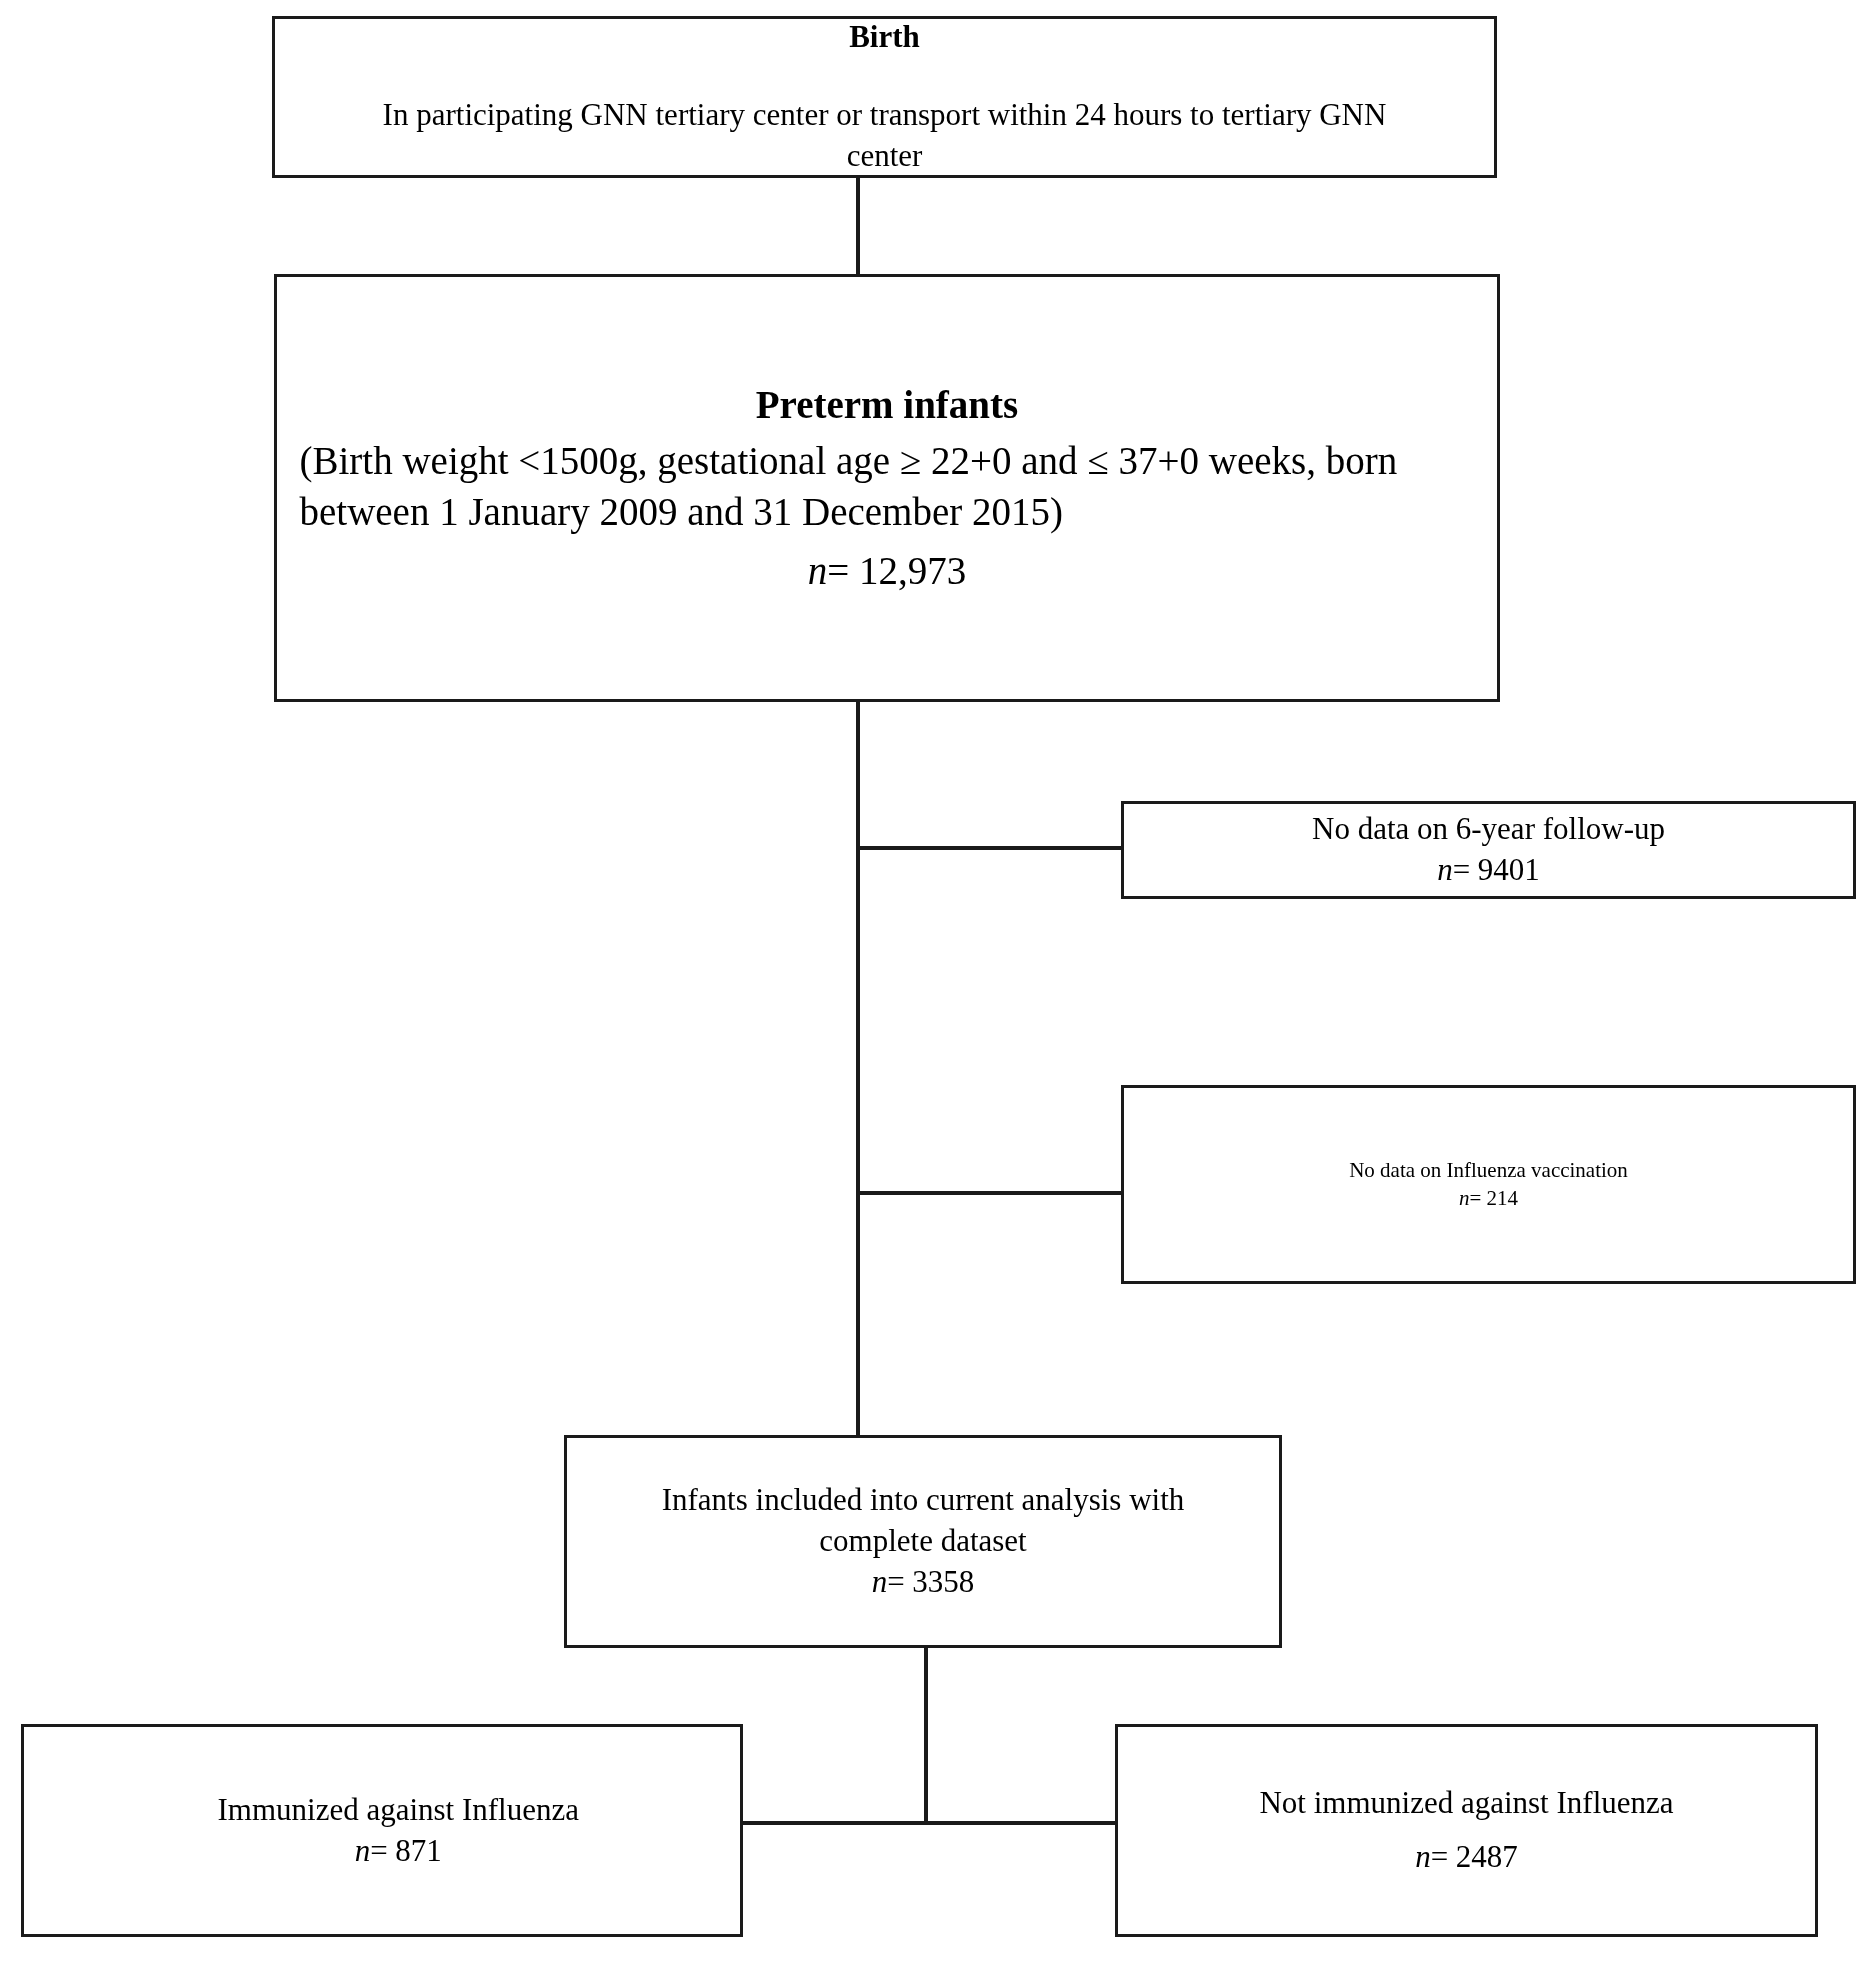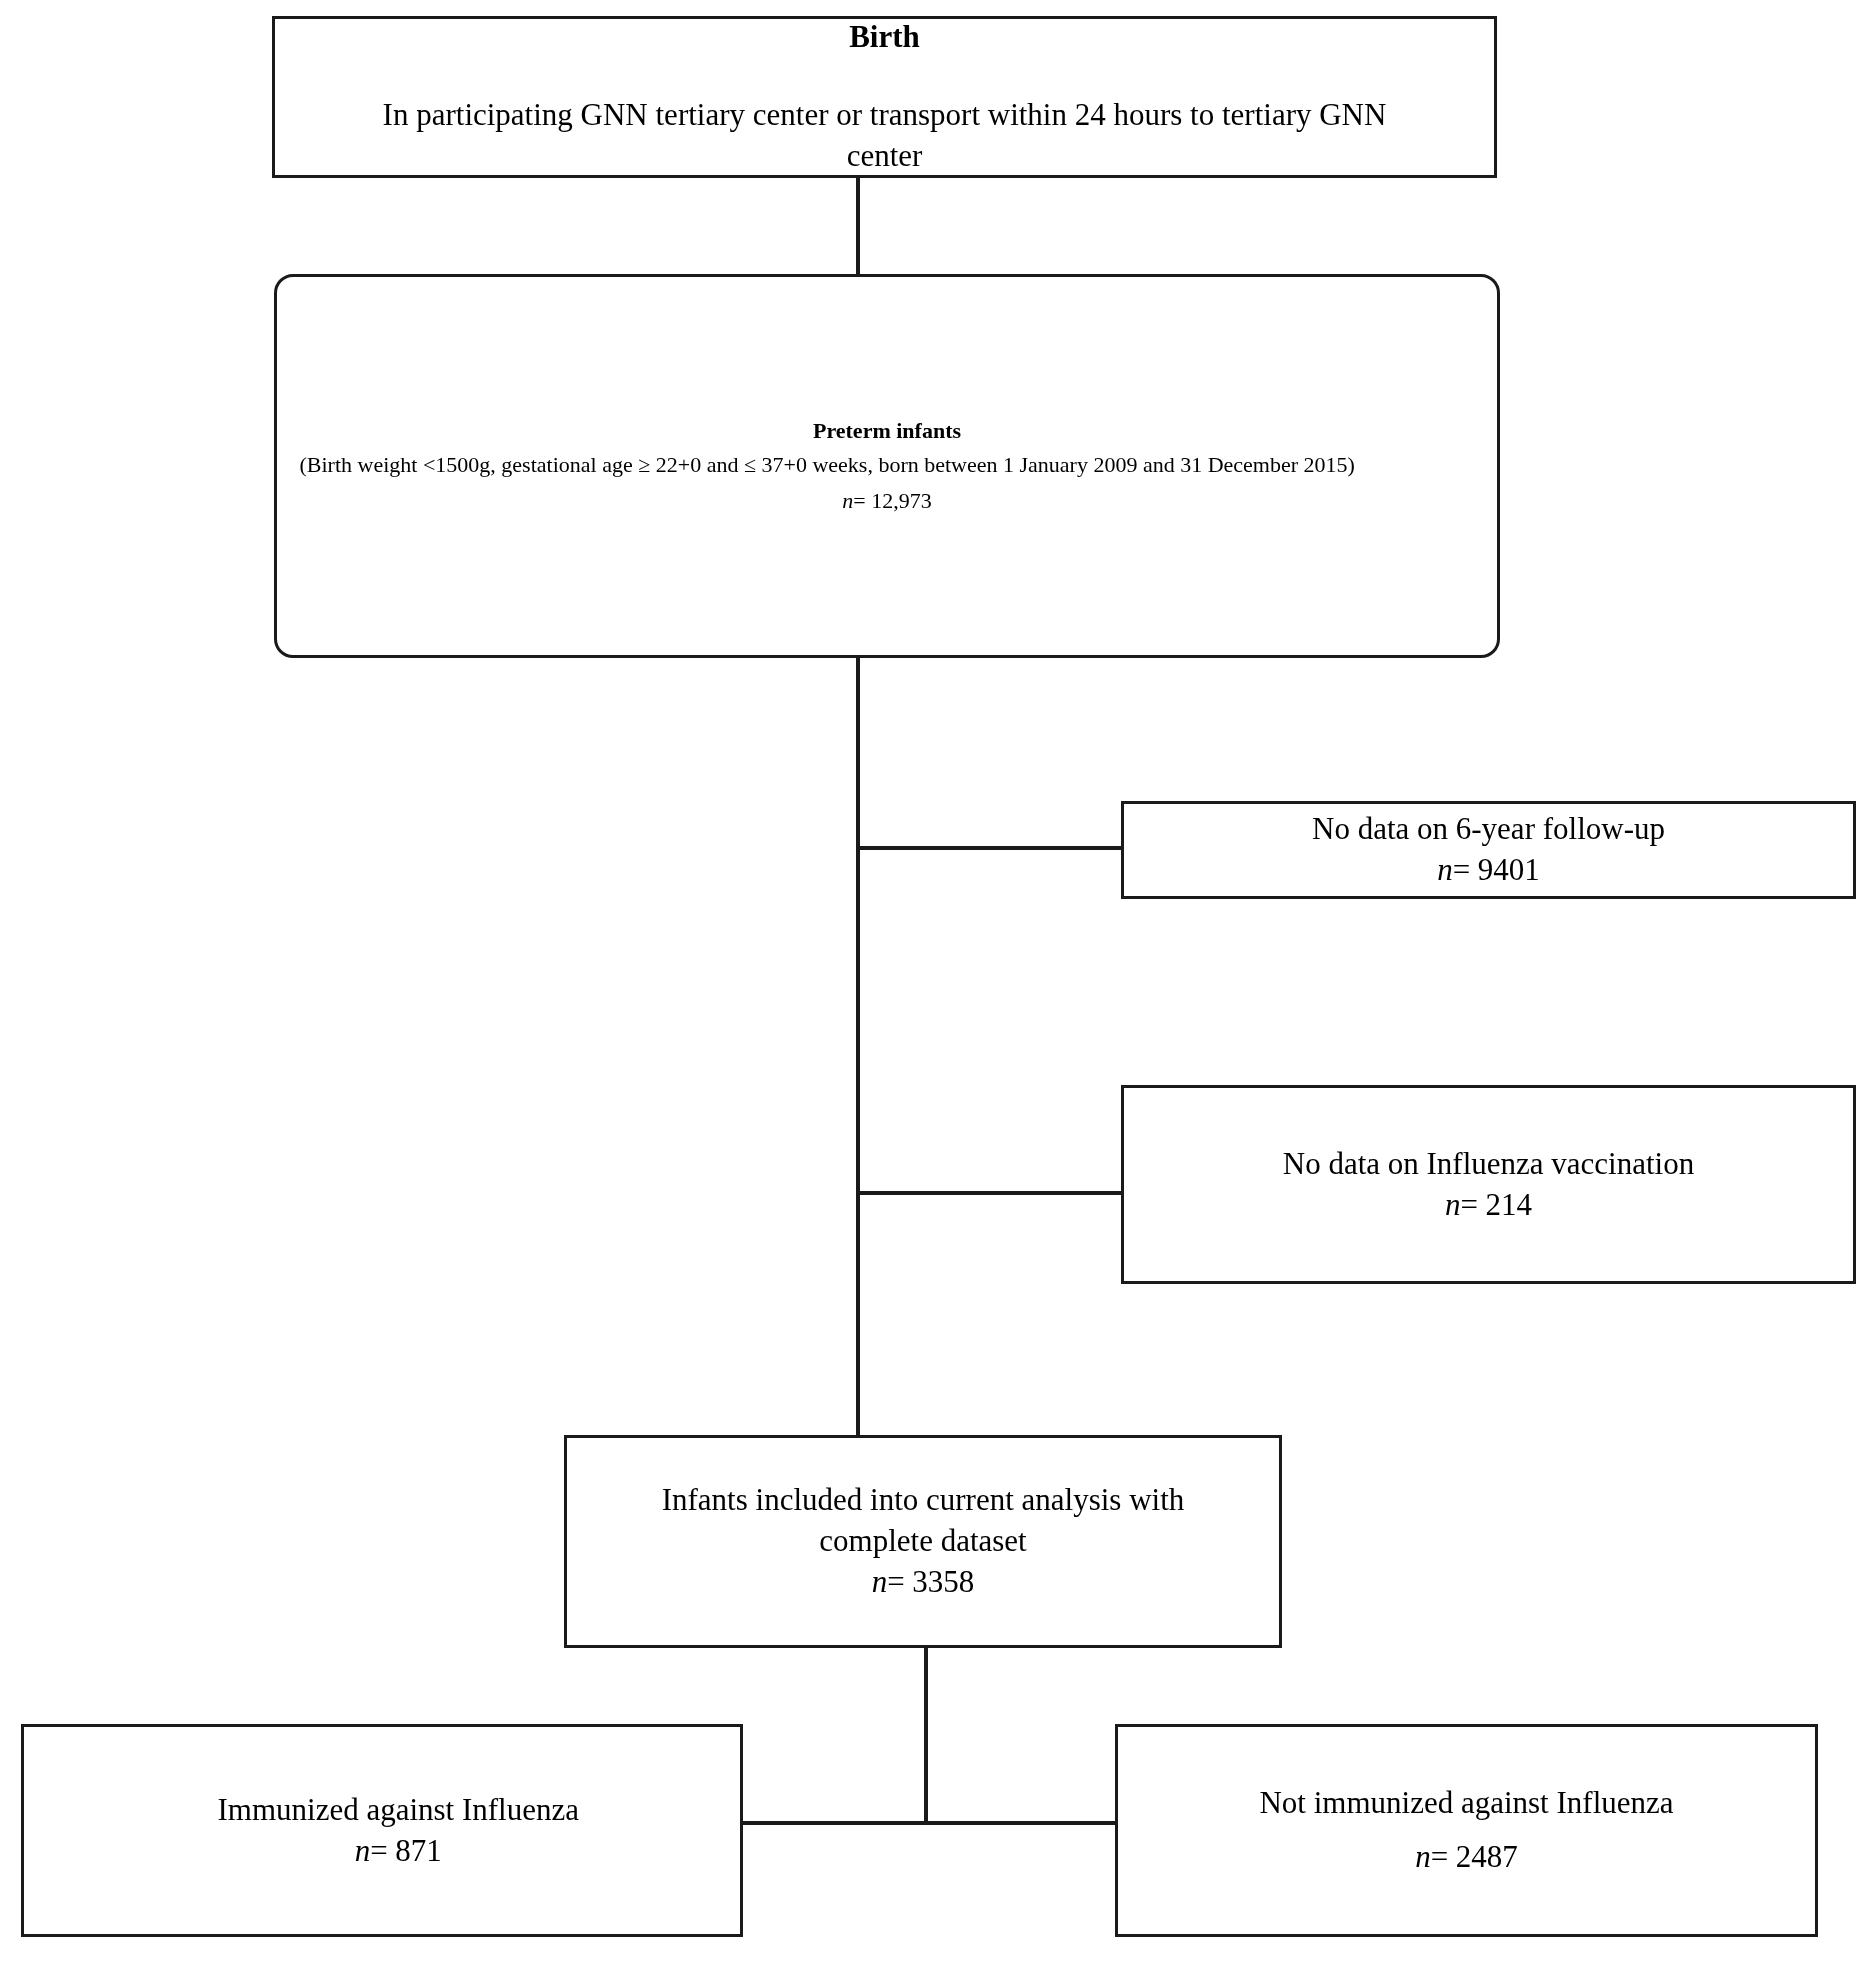--- a/index.html
+++ b/index.html
@@ -79,36 +79,36 @@
 
   <div class="vline" style="left:924px; top:1647px; height:176px;"></div>
 
   <div class="hline" style="left:741px; top:1821px; width:378px;"></div>
 
   <div class="box" style="left:272px; top:16px; width:1225px; height:162px; font-size:31px;gap:38px;">
     <div class="ttl">Birth</div>
     <div class="body" style="max-width:1031px;">In participating GNN tertiary center or transport within 24 hours to tertiary GNN center</div>
   </div>
 
-  <div class="box left-body" style="left:274px; top:274px; width:1226px; height:384px; font-size:22px; padding:0 22.5px;border-radius:19px;">
+  <div class="box left-body" style="left:274px; top:274px; width:1226px; height:428px; font-size:39px; padding:0 22.5px;">
     <div class="ttl" style="width:100%; margin-bottom:4.1px;">Preterm infants</div>
     <div class="body ljust">(Birth weight &lt;1500g, gestational age ≥ 22+0 and ≤ 37+0 weeks, born between 1 January 2009 and 31 December 2015)</div>
     <div class="nline" style="margin-top:7px;">
       <span class="ni">n</span><span>= 12,973</span>
     </div>
   </div>
 
   <div class="box" style="left:1121px; top:801px; width:735px; height:98px; font-size:31px;">
     <div class="body">No data on 6-year follow-up</div>
     <div class="nline">
       <span class="ni">n</span><span>= 9401</span>
     </div>
   </div>
 
-  <div class="box" style="left:1121px; top:1085px; width:735px; height:199px; font-size:31px;">
+  <div class="box" style="left:1121px; top:1085px; width:735px; height:199px; font-size:21px;">
     <div class="body">No data on Influenza vaccination</div>
     <div class="nline">
       <span class="ni">n</span><span>= 214</span>
     </div>
   </div>
 
   <div class="box" style="left:564px; top:1435px; width:718px; height:213px; font-size:31px;">
     <div class="body" style="max-width:572px;">Infants included into current analysis with complete dataset</div>
     <div class="nline">
       <span class="ni">n</span><span>= 3358</span>

